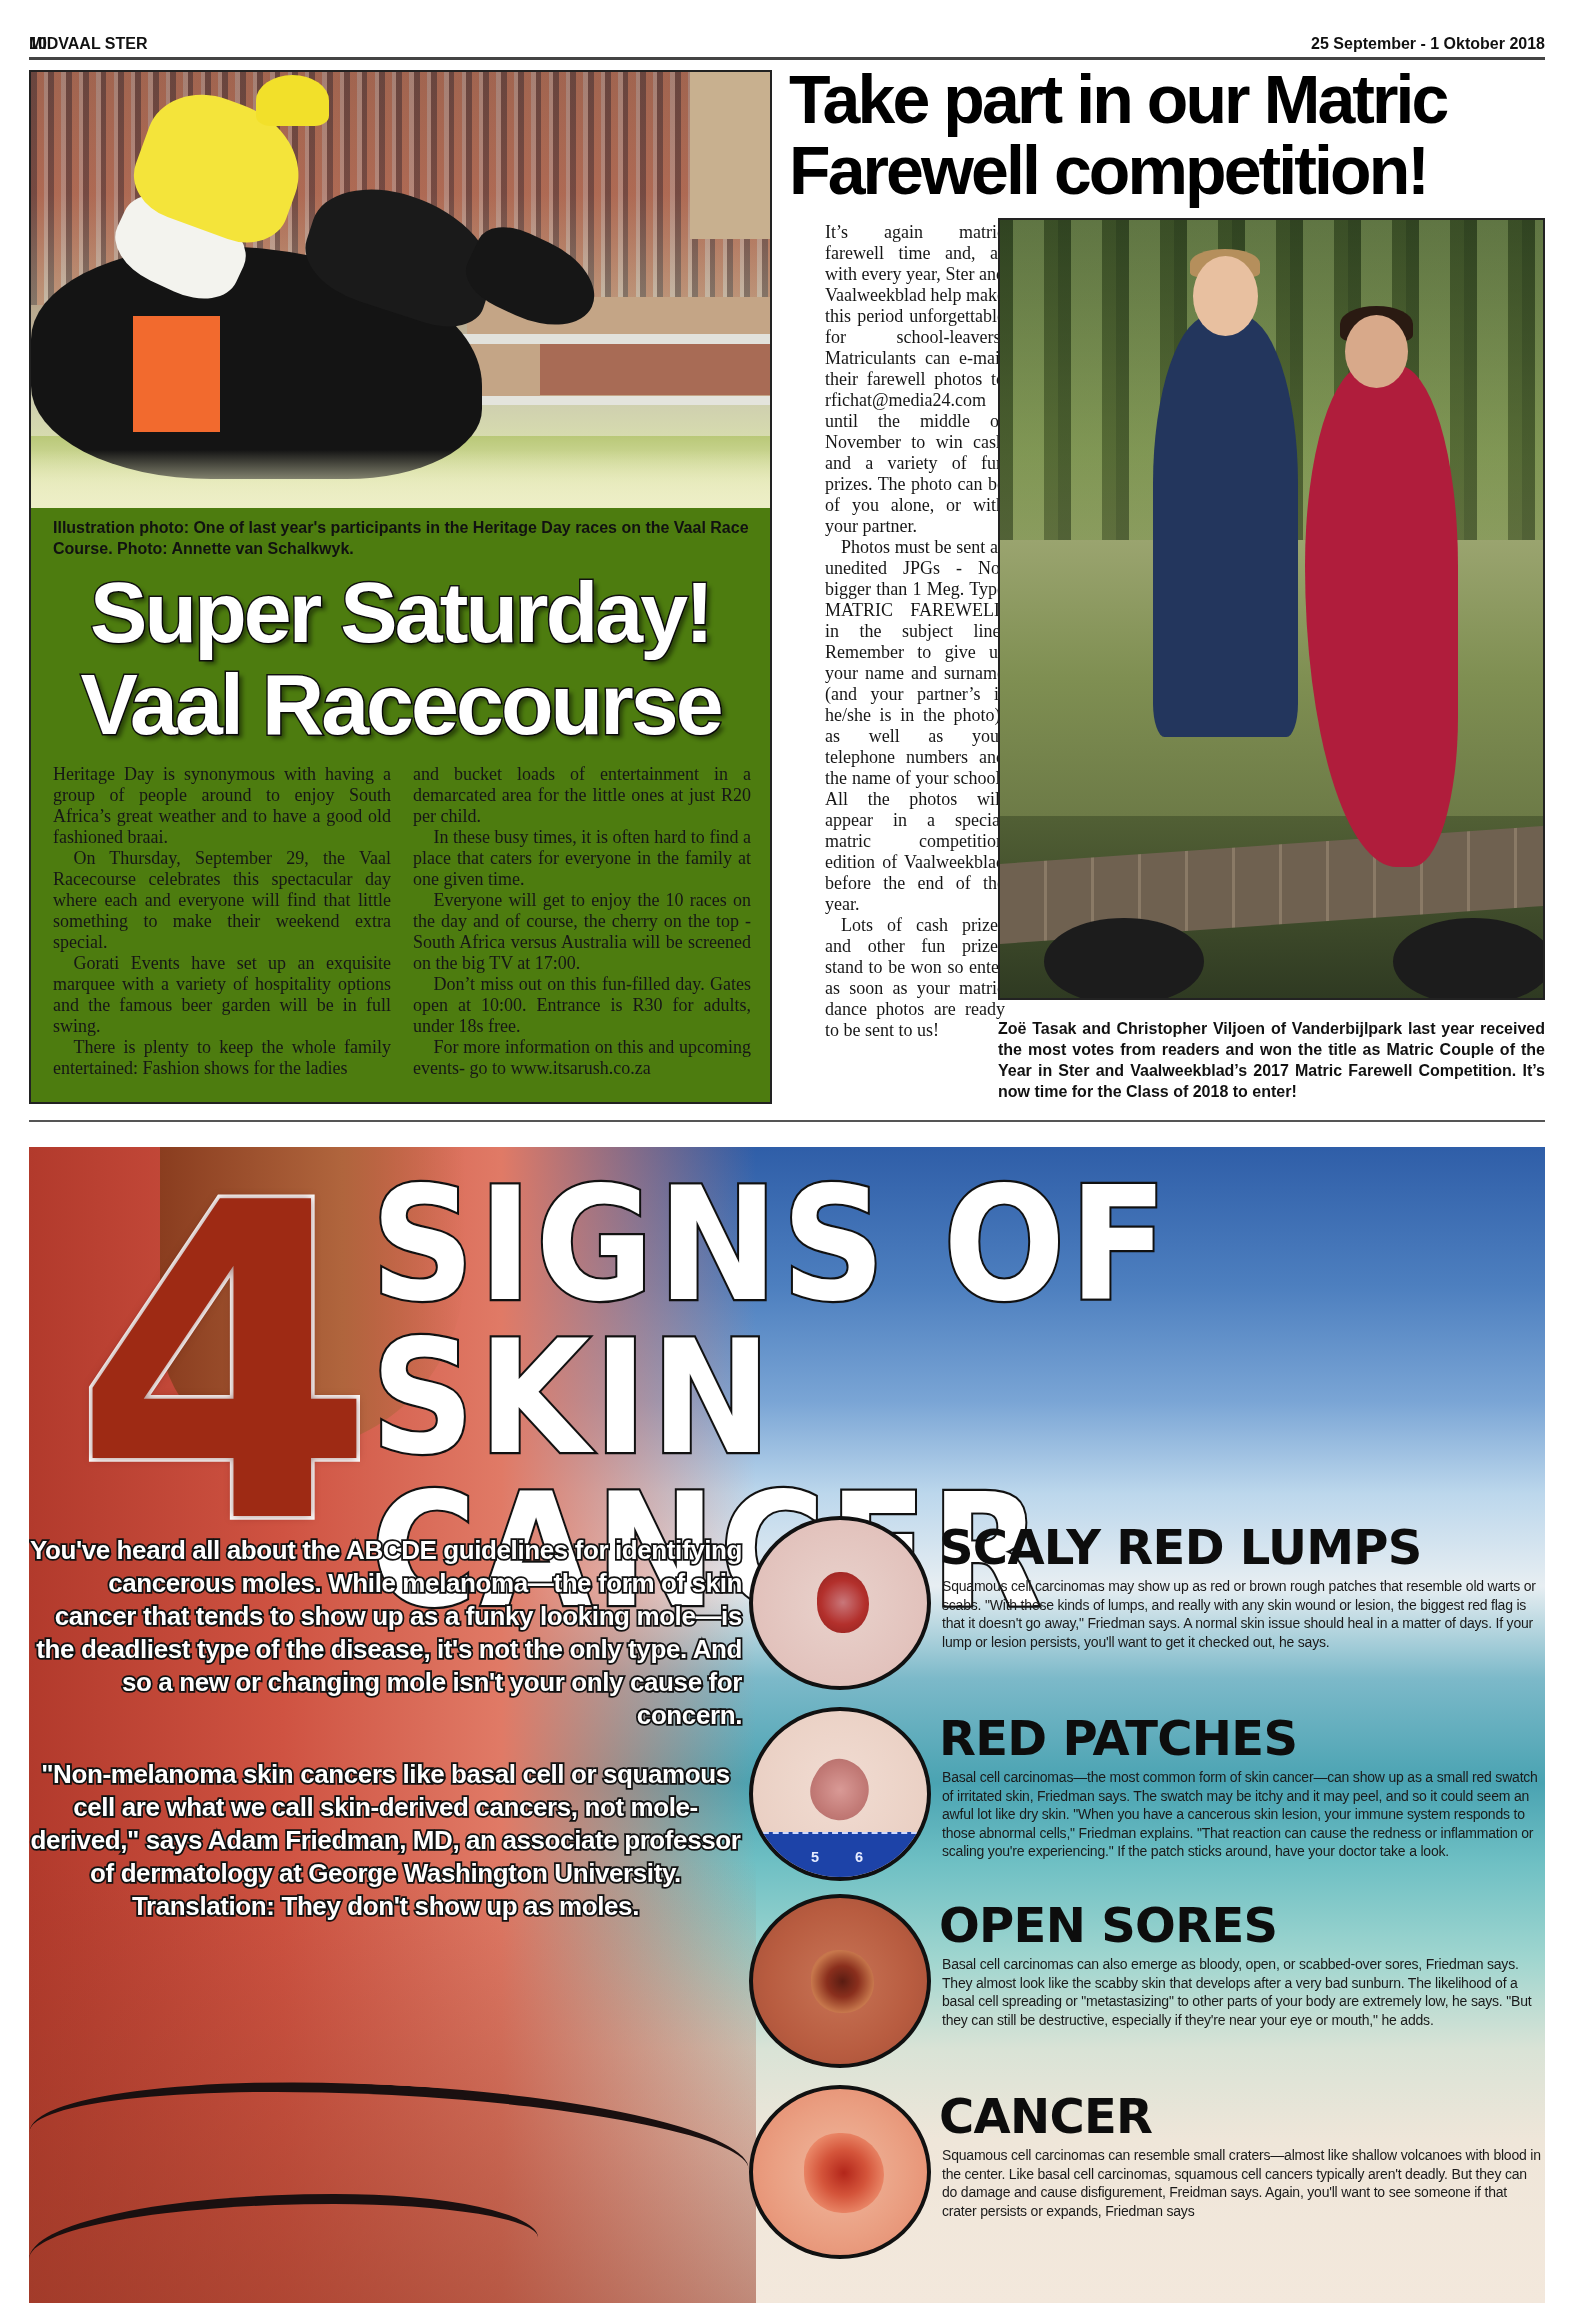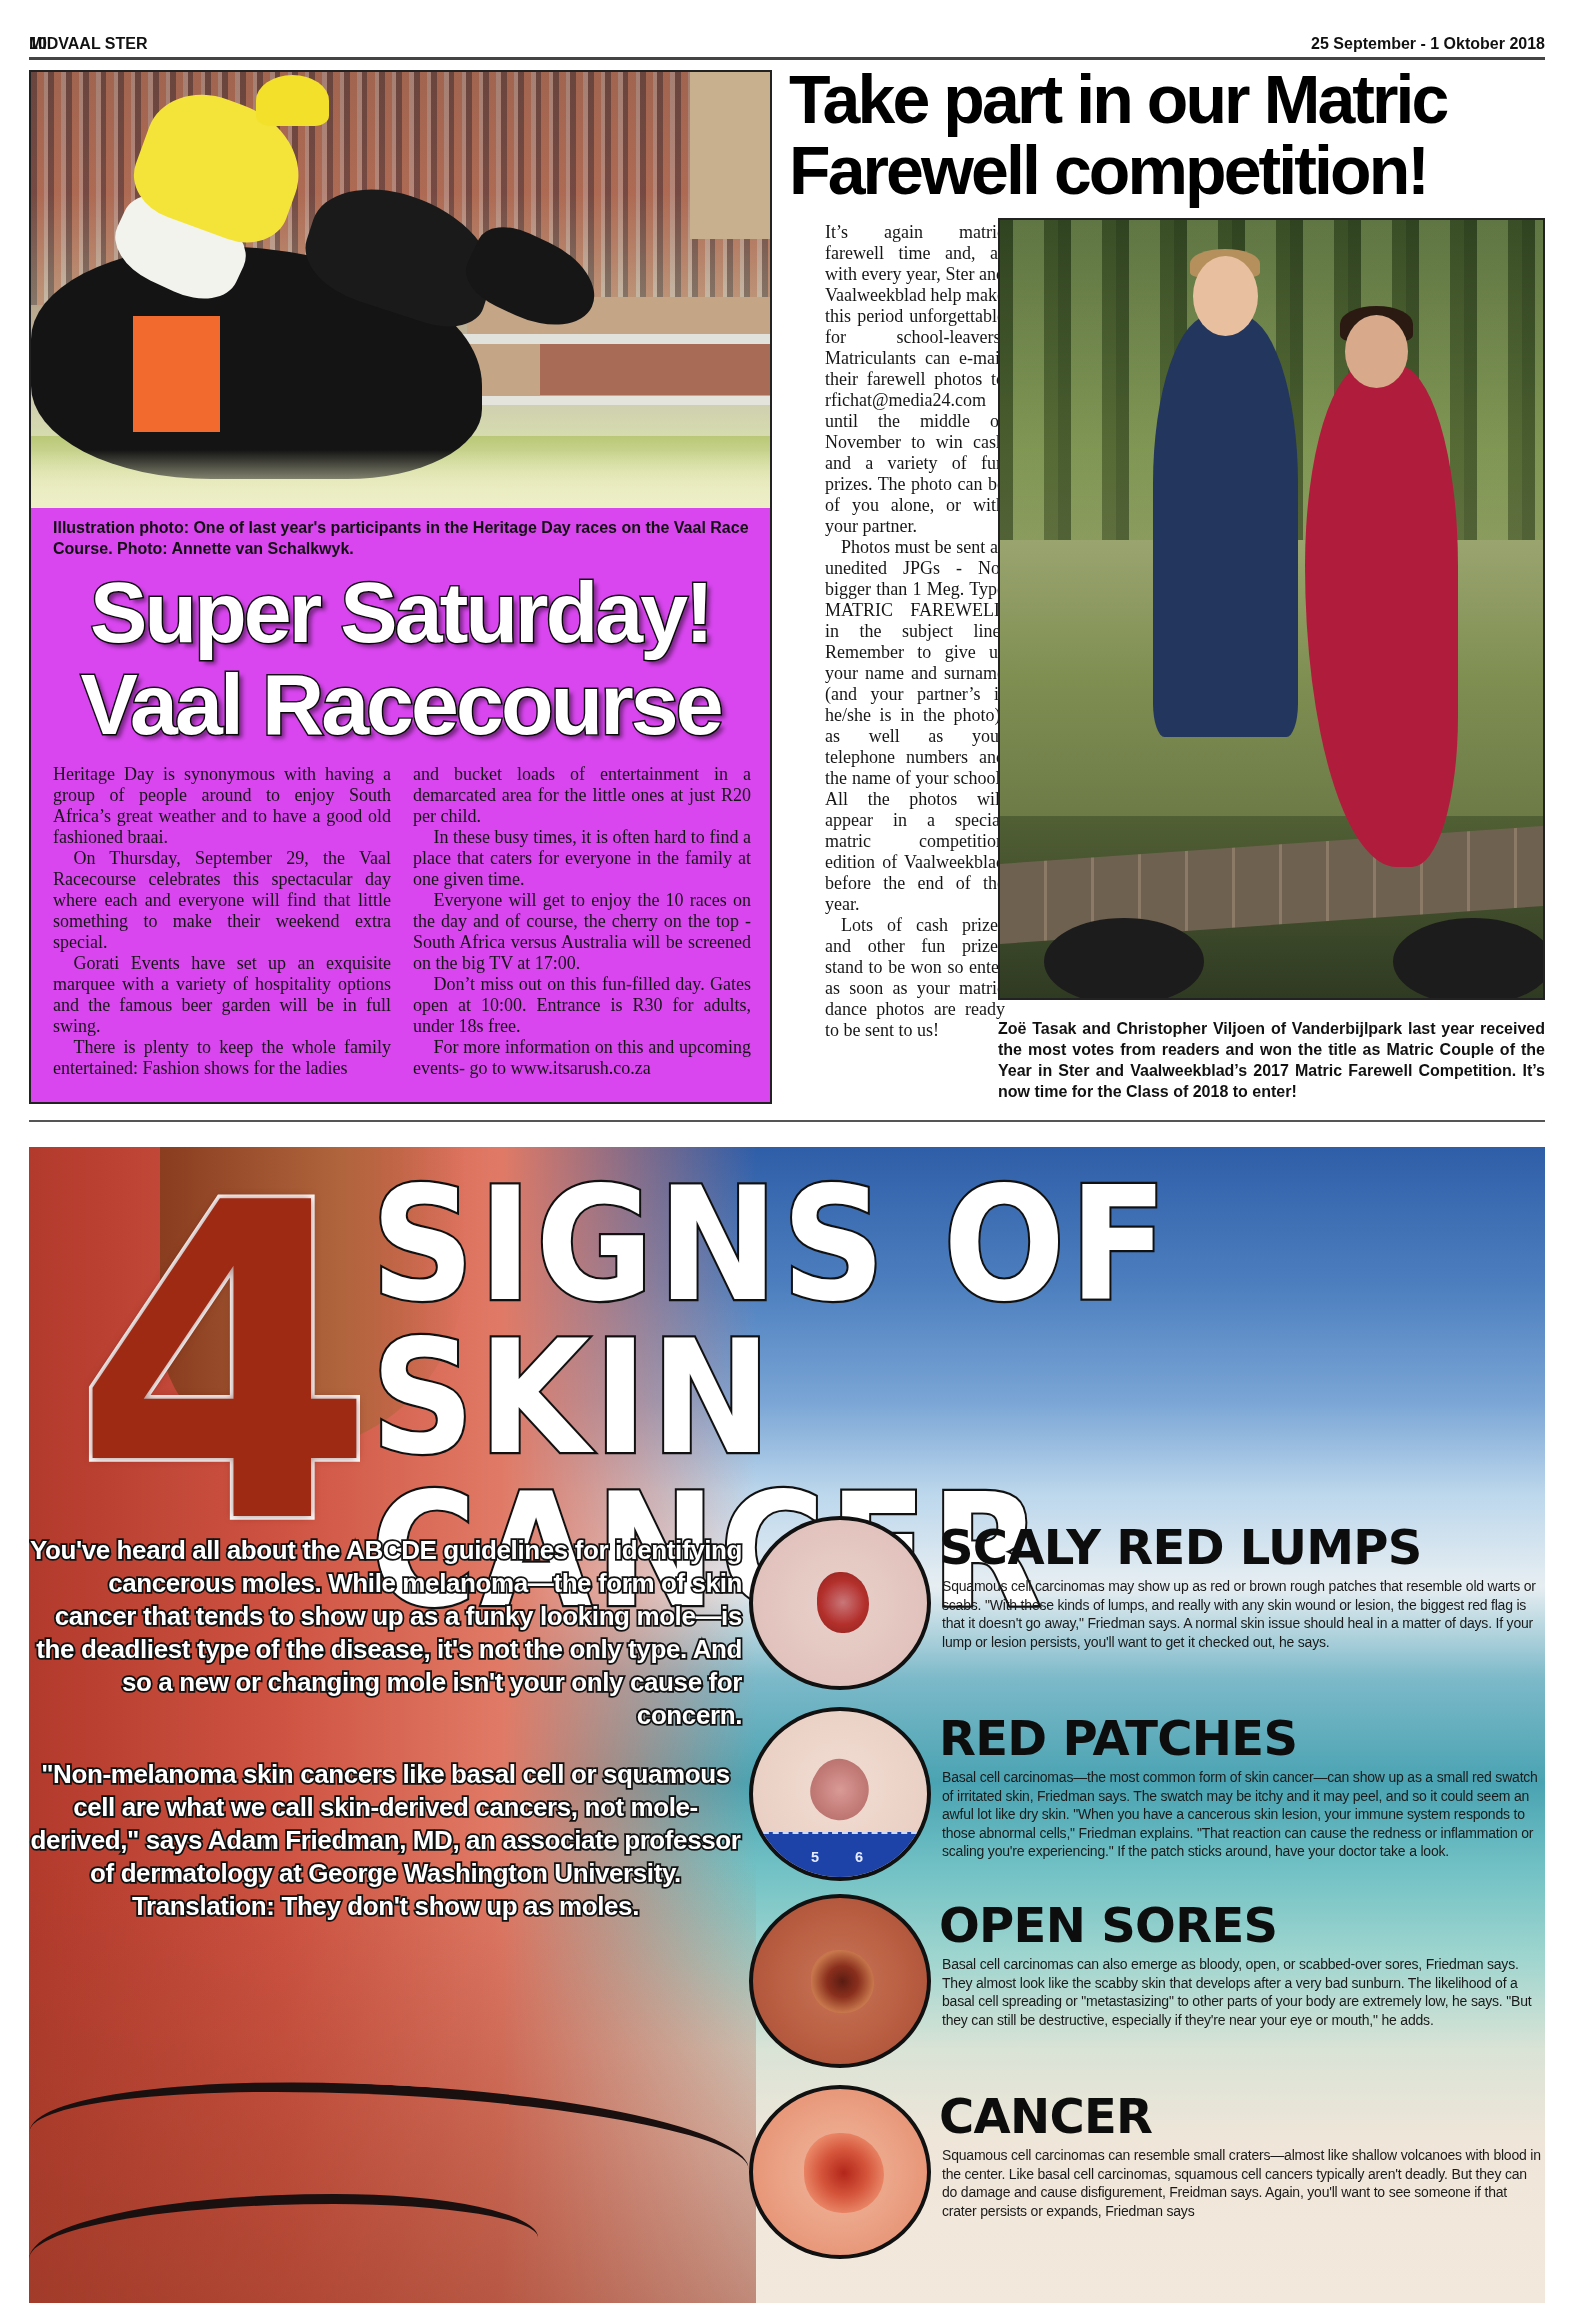--- a/index.html
+++ b/index.html
@@ -9,21 +9,21 @@
   
   .masthead { position: absolute; left: 29px; top: 32px; width: 1516px; height: 26px;
     font-family: "Liberation Sans", sans-serif; font-weight: bold; font-size: 16px; color: #111; }
   .masthead .pg { position: absolute; left: 0; top: 2.9px; }
   .masthead .pub { position: absolute; left: 0; width: 100%; text-align: left; top: 2.9px; }
   .masthead .date { position: absolute; right: 0; top: 2.9px; }
   .masthead-rule { position: absolute; left: 29px; top: 57px; width: 1516px; height: 2.9px; background: #444; }
 
   
   .race-box { position: absolute; left: 29px; top: 70px; width: 743px; height: 1034px;
-    background: #d946ef; border: 2.2px solid #222; overflow: hidden; }
+    background: #4d7c0f; border: 2.2px solid #222; overflow: hidden; }
   .race-photo { position: absolute; left: 0; top: 0; width: 100%; height: 436px; overflow: hidden;
     background: linear-gradient(180deg, #8c5a4a 0%, #a06250 28%, #b9aa8f 55%, #c9c6b0 70%, #d9dfae 86%, #edeec6 100%); }
   .race-photo .stands { position: absolute; left: 0; top: 0; width: 100%; height: 233px;
     background: repeating-linear-gradient(90deg, rgba(40,30,40,.35) 0 5.8px, rgba(200,120,90,.35) 5.8px 13px, rgba(240,240,240,.25) 13px 17.4px); }
   .race-photo .building { position: absolute; right: 0; top: 0; width: 80px; height: 167px; background: #c8b08f; }
   .race-photo .ledge { position: absolute; left: 436px; top: 225px; width: 305px; height: 102px; background: #c4a586; }
   .race-photo .rail { position: absolute; left: 349px; top: 262px; width: 393px; height: 10.2px; background: #e2e2dc; }
   .race-photo .rail2 { position: absolute; left: 349px; top: 324px; width: 393px; height: 8.7px; background: #e4e4dd; }
   .race-photo .brick { position: absolute; left: 509px; top: 272px; width: 233px; height: 51px; background: #a86b55; }
   .race-photo .grass { position: absolute; left: 0; top: 364px; width: 100%; height: 73px;

